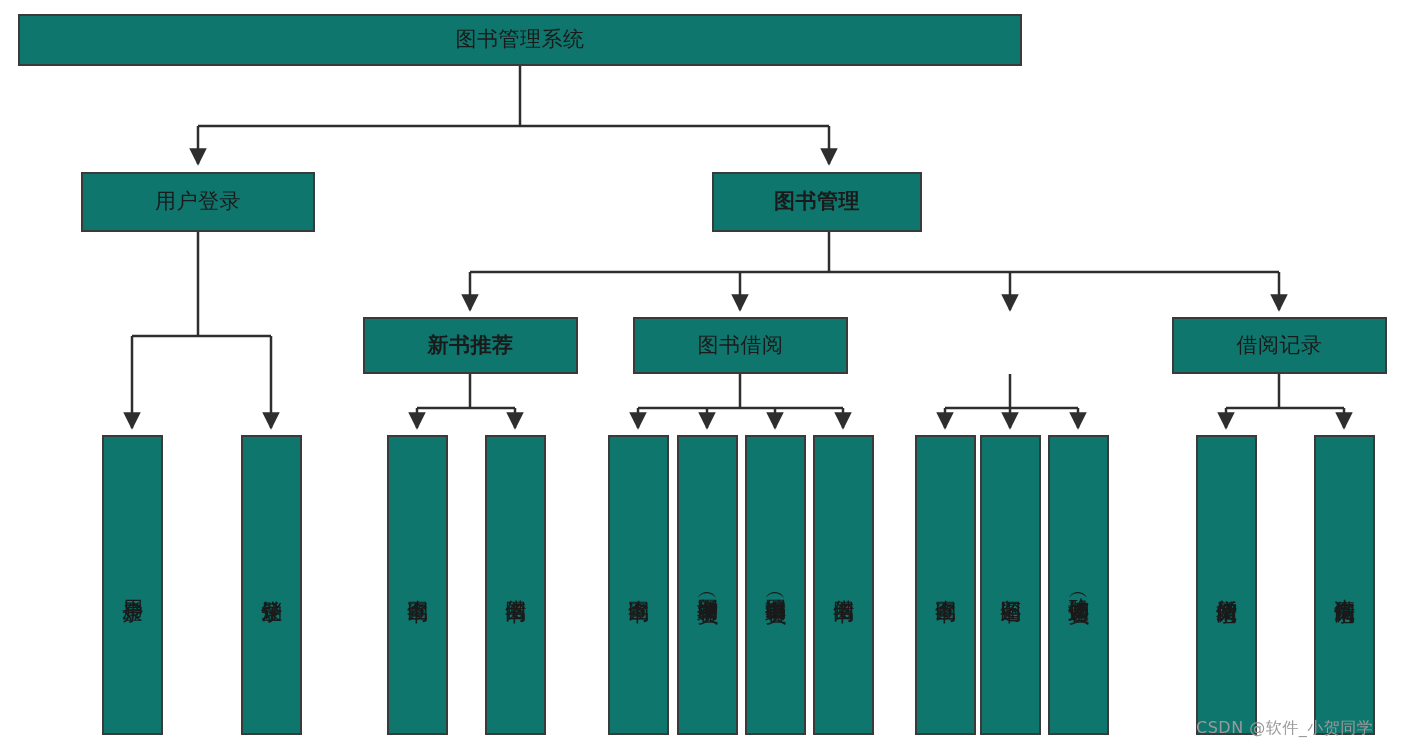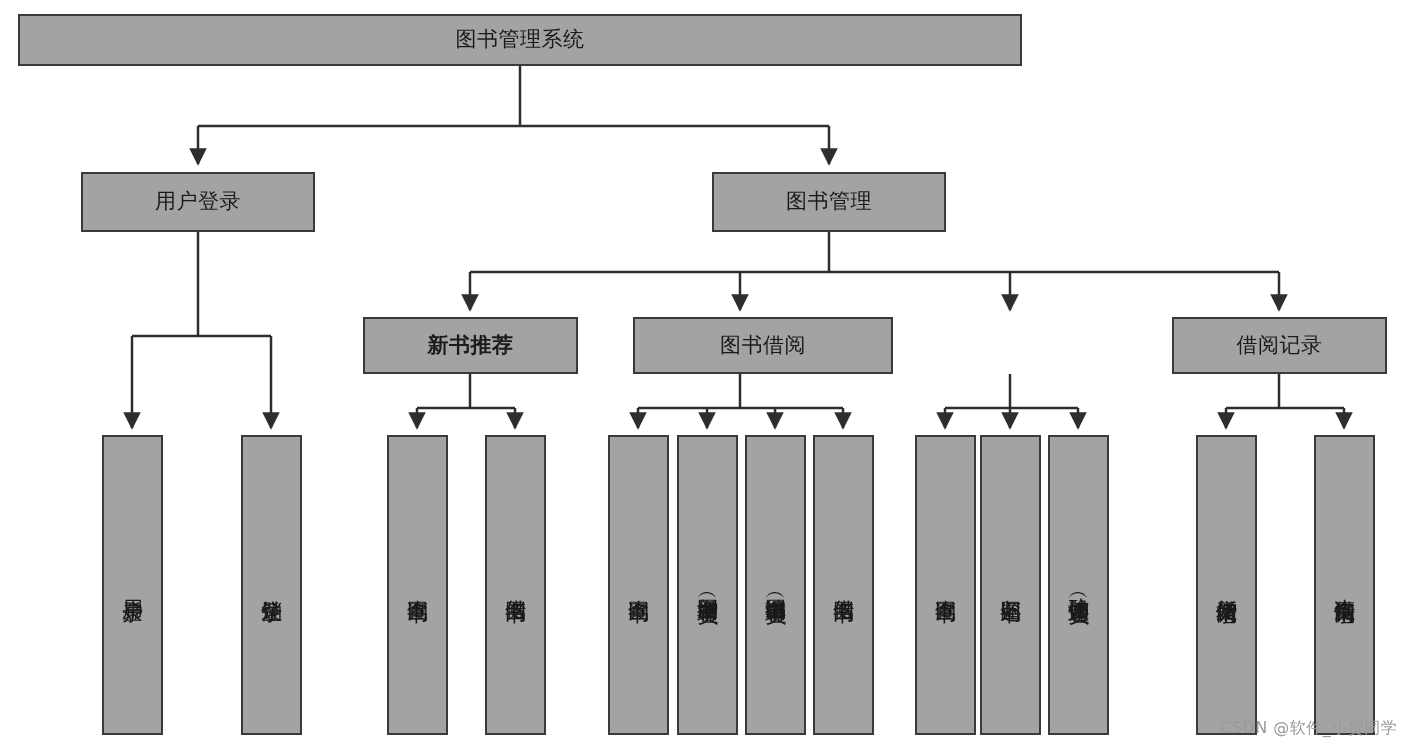--- a/index.html
+++ b/index.html
@@ -21,21 +21,21 @@
   #diagram-svg {
     position: absolute;
     left: 0;
     top: 0;
     width: 1405px;
     height: 747px;
   }
   .node-box {
     position: absolute;
     box-sizing: border-box;
-    background: #a3a3a3;
+    background: #0f766e;
     border: 2.5px solid #3a3a3a;
     display: flex;
     align-items: center;
     justify-content: center;
     color: #1a1a1a;
   }
   .node-label-h {
     font-size: 21px;
     line-height: 1.1;
     letter-spacing: 0.5px;
@@ -115,29 +115,29 @@
   </svg>
 
   <div class="node-box box-root" style="left:18px; top:14px; width:1004px; height:52px;">
     <span class="node-label-h">图书管理系统</span>
   </div>
 
   <div class="node-box" style="left:81px; top:172px; width:234px; height:60px;">
     <span class="node-label-h">用户登录</span>
   </div>
 
-  <div class="node-box" style="left:712px; top:172px; width:234px; height:60px;">
+  <div class="node-box" style="left:712px; top:172px; width:210px; height:60px;font-weight:bold;">
     <span class="node-label-h">图书管理</span>
   </div>
 
   <div class="node-box" style="left:363px; top:317px; width:215px; height:57px;font-weight:bold;">
     <span class="node-label-h">新书推荐</span>
   </div>
 
-  <div class="node-box" style="left:633px; top:317px; width:260px; height:57px;">
+  <div class="node-box" style="left:633px; top:317px; width:215px; height:57px;">
     <span class="node-label-h">图书借阅</span>
   </div>
 
 
   <div class="node-box" style="left:1172px; top:317px; width:215px; height:57px;">
     <span class="node-label-h">借阅记录</span>
   </div>
 
   <div class="node-box box-leaf" style="left:102px; top:435px; width:61px; height:300px;">
     <span class="node-label-v">用户登录</span>
@@ -184,15 +184,15 @@
   </div>
 
   <div class="node-box box-leaf" style="left:1196px; top:435px; width:61px; height:300px;">
     <span class="node-label-v">新增借阅记录</span>
   </div>
 
   <div class="node-box box-leaf" style="left:1314px; top:435px; width:61px; height:300px;">
     <span class="node-label-v">查询借阅记录</span>
   </div>
 
-  <div class="watermark" style="left:1196px; top:718px;padding-left:24px;">CSDN @软件_小贺同学</div>
+  <div class="watermark" style="left:1196px; top:718px;">CSDN @软件_小贺同学</div>
 
 </div>
 
 </body></html>

